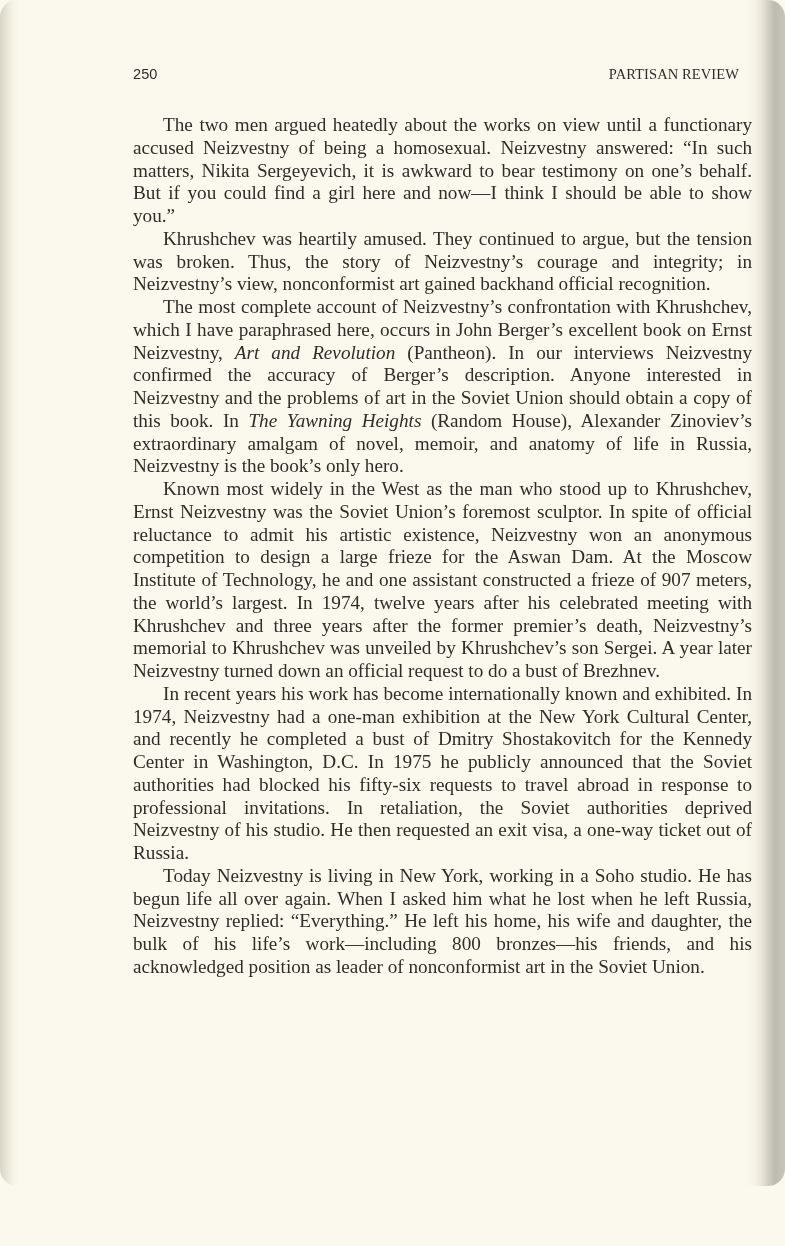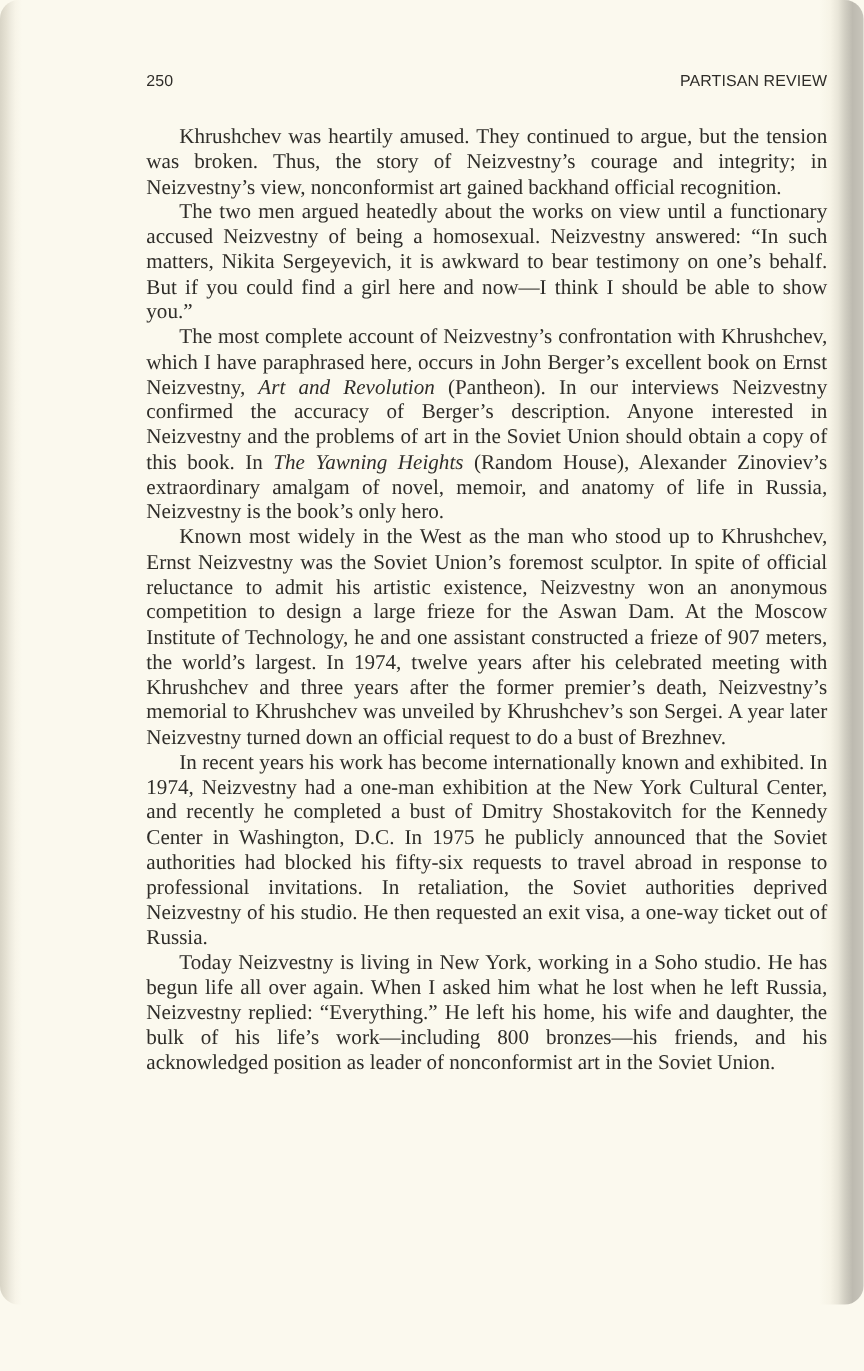--- a/index.html
+++ b/index.html
@@ -27,21 +27,21 @@
     top: 66px;
     left: 133px;
     width: 619px;
     height: 20px;
     font-family: "Liberation Sans", sans-serif;
     font-size: 14.5px;
     color: #2e2c28;
     letter-spacing: 0.1px;
   }
   .folio { position: absolute; left: 0; top: 0; }
-  .journal-title { position: absolute; right: 0; top: 0; }
+  .journal-title { position: absolute; right: 13px; top: 0; font-family: Liberation Serif, serif; }
   .body-text {
     position: absolute;
     left: 133px;
     top: 114px;
     width: 619px;
     font-family: "Liberation Serif", serif;
     font-size: 19.2px;
     line-height: 22.75px;
     color: #2f2d29;
     text-align: justify;
@@ -58,24 +58,24 @@
 
 <div class="page">
 
   <div class="running-head">
     <span class="folio">250</span>
     <span class="journal-title">PARTISAN REVIEW</span>
   </div>
 
   <div class="body-text">
     <p class="para">
-      <span>Khrushchev was heartily amused. They continued to argue, but the tension was broken. Thus, the story of Neizvestny’s courage and integrity; in Neizvestny’s view, nonconformist art gained backhand official recognition.</span>
+      <span>The two men argued heatedly about the works on view until a functionary accused Neizvestny of being a homosexual. Neizvestny answered: “In such matters, Nikita Sergeyevich, it is awkward to bear testimony on one’s behalf. But if you could find a girl here and now—I think I should be able to show you.”</span>
     </p>
     <p class="para">
-      <span>The two men argued heatedly about the works on view until a functionary accused Neizvestny of being a homosexual. Neizvestny answered: “In such matters, Nikita Sergeyevich, it is awkward to bear testimony on one’s behalf. But if you could find a girl here and now—I think I should be able to show you.”</span>
+      <span>Khrushchev was heartily amused. They continued to argue, but the tension was broken. Thus, the story of Neizvestny’s courage and integrity; in Neizvestny’s view, nonconformist art gained backhand official recognition.</span>
     </p>
     <p class="para">
       <span>The most complete account of Neizvestny’s confrontation with Khrushchev, which I have paraphrased here, occurs in John Berger’s excellent book on Ernst Neizvestny, </span><i>Art and Revolution</i><span> (Pantheon). In our interviews Neizvestny confirmed the accuracy of Berger’s descrip­tion. Anyone interested in Neizvestny and the problems of art in the Soviet Union should obtain a copy of this book. In </span><i>The Yawning Heights</i><span> (Random House), Alexander Zinoviev’s extraordinary amal­gam of novel, memoir, and anatomy of life in Russia, Neizvestny is the book’s only hero.</span>
     </p>
     <p class="para">
       <span>Known most widely in the West as the man who stood up to Khrushchev, Ernst Neizvestny was the Soviet Union’s foremost sculp­tor. In spite of official reluctance to admit his artistic existence, Neizvestny won an anonymous competition to design a large frieze for the Aswan Dam. At the Moscow Institute of Technology, he and one assistant constructed a frieze of 907 meters, the world’s largest. In 1974, twelve years after his celebrated meeting with Khrushchev and three years after the former premier’s death, Neizvestny’s memorial to Khrushchev was unveiled by Khrushchev’s son Sergei. A year later Neizvestny turned down an official request to do a bust of Brezhnev.</span>
     </p>
     <p class="para">
       <span>In recent years his work has become internationally known and exhibited. In 1974, Neizvestny had a one-man exhibition at the New York Cultural Center, and recently he completed a bust of Dmitry Shostakovitch for the Kennedy Center in Washington, D.C. In 1975 he publicly announced that the Soviet authorities had blocked his fifty-six requests to travel abroad in response to professional invitations. In retaliation, the Soviet authorities deprived Neizvestny of his studio. He then requested an exit visa, a one-way ticket out of Russia.</span>
     </p>

